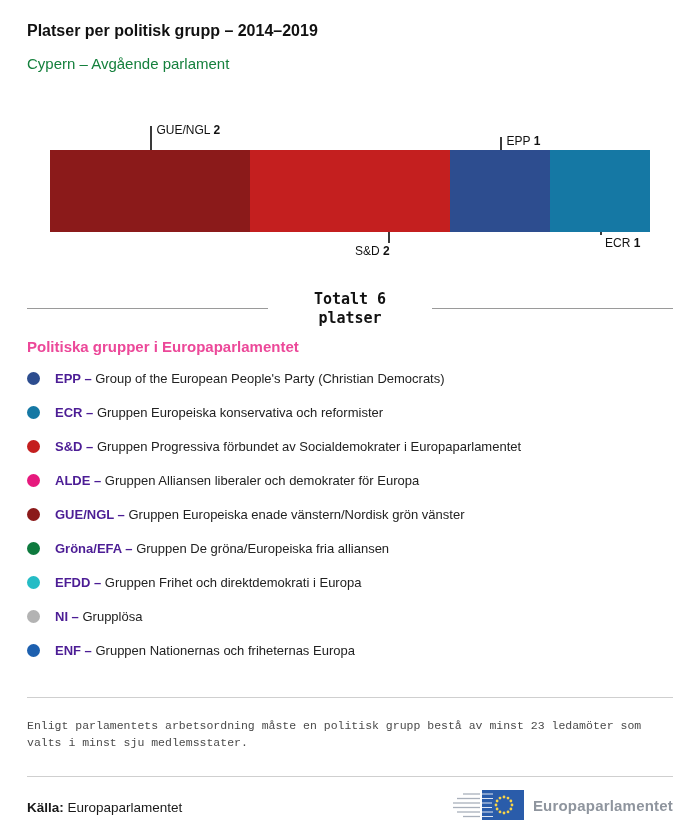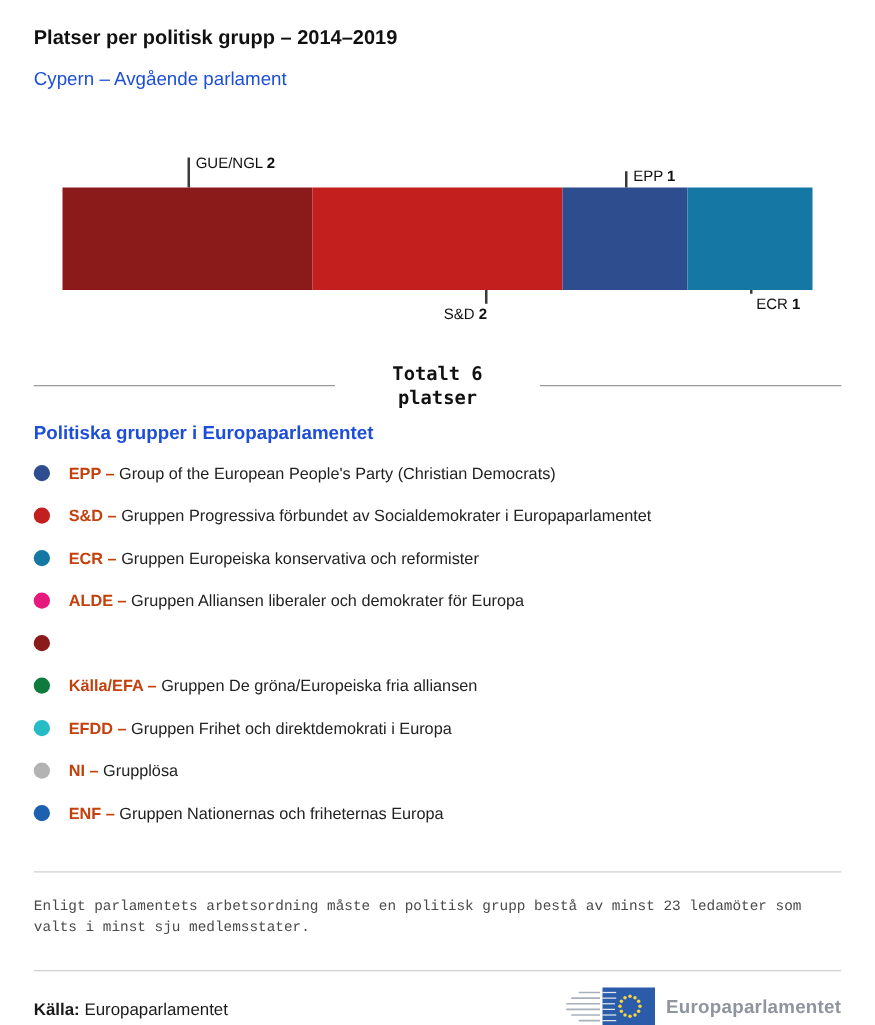--- a/index.html
+++ b/index.html
@@ -5,21 +5,21 @@
   * { box-sizing: border-box; }
   html, body { margin: 0; padding: 0; }
   body {
     width: 700px; height: 820px; overflow: hidden;
     background: #ffffff; color: #1a1a1a;
     font-family: "Liberation Sans", sans-serif;
   }
   .page { padding: 20px 27px 0; height: 820px; }
 
   .title { font-size: 16px; font-weight: bold; margin: 2px 0 15px; color: #111; }
-  .subtitle { font-size: 15px; font-weight: normal; margin: 0; color: #1d4ed8; }
+  .subtitle { font-size: 15px; font-weight: normal; margin: 0; color: #15803d; }
 
   
   .chart { margin: 48px 23px 0; }
   .callout-area { position: relative; height: 30px; }
   .callout { position: absolute; display: flex; }
   .callout.top { bottom: 0; align-items: flex-start; }
   .callout.bottom { top: 0; flex-direction: column; align-items: flex-start; }
   .tick { width: 1.5px; background: #3a3a3a; display: block; }
   .co-label { font-size: 12px; white-space: nowrap; color: #111; }
   .callout.top .co-label { margin-left: 5px; margin-top: -3px; }
@@ -32,26 +32,26 @@
   .total-divider { display: flex; align-items: center; margin-top: 28px; justify-content: space-between; }
   .rule { flex: 1; height: 1px; background: #9a9a9a; }
   .total-text {
     padding: 0 46px; text-align: center;
     font-family: "DejaVu Sans Mono", monospace;
     font-weight: bold; font-size: 15px; line-height: 1.25; color: #111;
   }
   .total-text span { display: block; }
 
   
-  .legend-heading { font-size: 15px; font-weight: bold; margin: 10px 0 0; color: #1d4ed8; }
+  .legend-heading { font-size: 15px; font-weight: bold; margin: 10px 0 0; color: #ec4899; }
   .legend-list { margin-top: 13px; }
   .legend-row { display: flex; align-items: center; height: 21px; margin-bottom: 13px; }
   .dot { width: 13px; height: 13px; border-radius: 50%; flex: 0 0 13px; margin-right: 15px; }
   .legend-text { font-size: 13px; color: #222; }
-  .legend-text b { color: #c2410c; }
+  .legend-text b { color: #4c1d95; }
 
   
   .rule-full { height: 1px; background: #cfcfcf; }
   .rule-1 { margin-top: 36px; }
   .footnote { font-size: 11.5px; color: #4a4a4a; line-height: 1.5; padding: 8px 0 13px; max-width: 655px; font-family: Liberation Mono, monospace; }
   .footer { display: flex; justify-content: space-between; align-items: flex-end; margin-top: 12px; }
   .source { font-size: 13.5px; margin-bottom: 6px; }
   .logo { display: flex; align-items: center; }
   .logo svg { display: block; }
   .logo-text { font-size: 15px; font-weight: bold; color: #8f959e; letter-spacing: .2px; margin-left: 8px; }
@@ -103,37 +103,38 @@
   </div>
 
   <h3 class="legend-heading">Politiska grupper i Europaparlamentet</h3>
 
   <div class="legend-list">
     <div class="legend-row">
       <span class="dot" style="background: rgb(45, 77, 143);"></span>
       <span class="legend-text"><b>EPP –</b> <span>Group of the European People's Party (Christian Democrats)</span></span>
     </div>
     <div class="legend-row">
+      <span class="dot" style="background: rgb(21, 120, 164);"></span>
+      <span class="legend-text"><b>ECR –</b> <span>Gruppen Europeiska konservativa och reformister</span></span>
+    </div>
+    <div class="legend-row">
       <span class="dot" style="background: rgb(196, 31, 31);"></span>
       <span class="legend-text"><b>S&amp;D –</b> <span>Gruppen Progressiva förbundet av Socialdemokrater i Europaparlamentet</span></span>
-    </div>
-    <div class="legend-row">
-      <span class="dot" style="background: rgb(21, 120, 164);"></span>
-      <span class="legend-text"><b>ECR –</b> <span>Gruppen Europeiska konservativa och reformister</span></span>
     </div>
     <div class="legend-row">
       <span class="dot" style="background: rgb(230, 25, 125);"></span>
       <span class="legend-text"><b>ALDE –</b> <span>Gruppen Alliansen liberaler och demokrater för Europa</span></span>
     </div>
     <div class="legend-row">
       <span class="dot" style="background: rgb(139, 26, 26);"></span>
+      <span class="legend-text"><b>GUE/NGL –</b> <span>Gruppen Europeiska enade vänstern/Nordisk grön vänster</span></span>
     </div>
     <div class="legend-row">
       <span class="dot" style="background: rgb(14, 122, 62);"></span>
-      <span class="legend-text"><b>Källa/EFA –</b> <span>Gruppen De gröna/Europeiska fria alliansen</span></span>
+      <span class="legend-text"><b>Gröna/EFA –</b> <span>Gruppen De gröna/Europeiska fria alliansen</span></span>
     </div>
     <div class="legend-row">
       <span class="dot" style="background: rgb(37, 188, 197);"></span>
       <span class="legend-text"><b>EFDD –</b> <span>Gruppen Frihet och direktdemokrati i Europa</span></span>
     </div>
     <div class="legend-row">
       <span class="dot" style="background: rgb(179, 179, 179);"></span>
       <span class="legend-text"><b>NI –</b> <span>Grupplösa</span></span>
     </div>
     <div class="legend-row">

